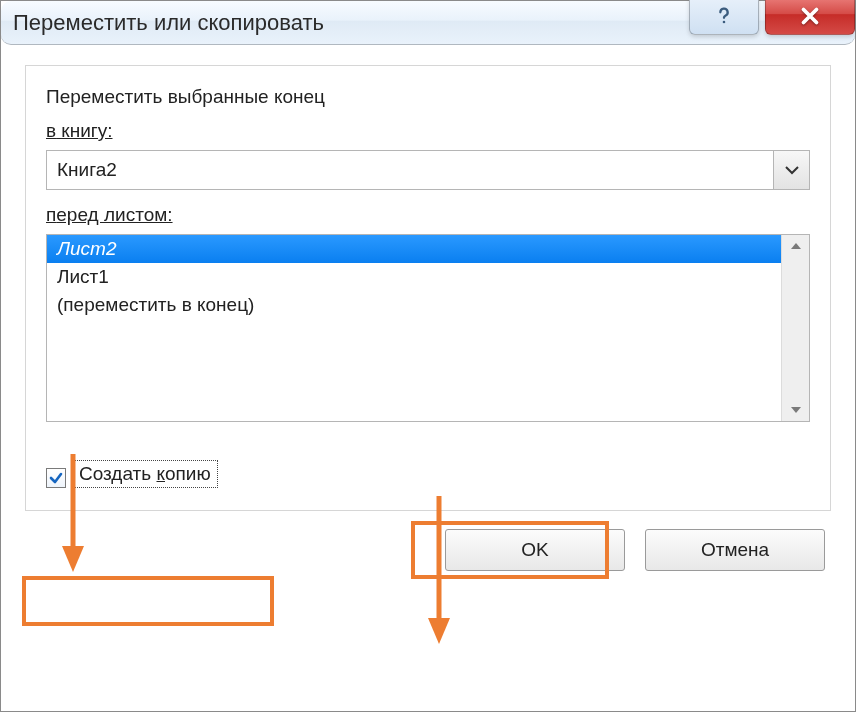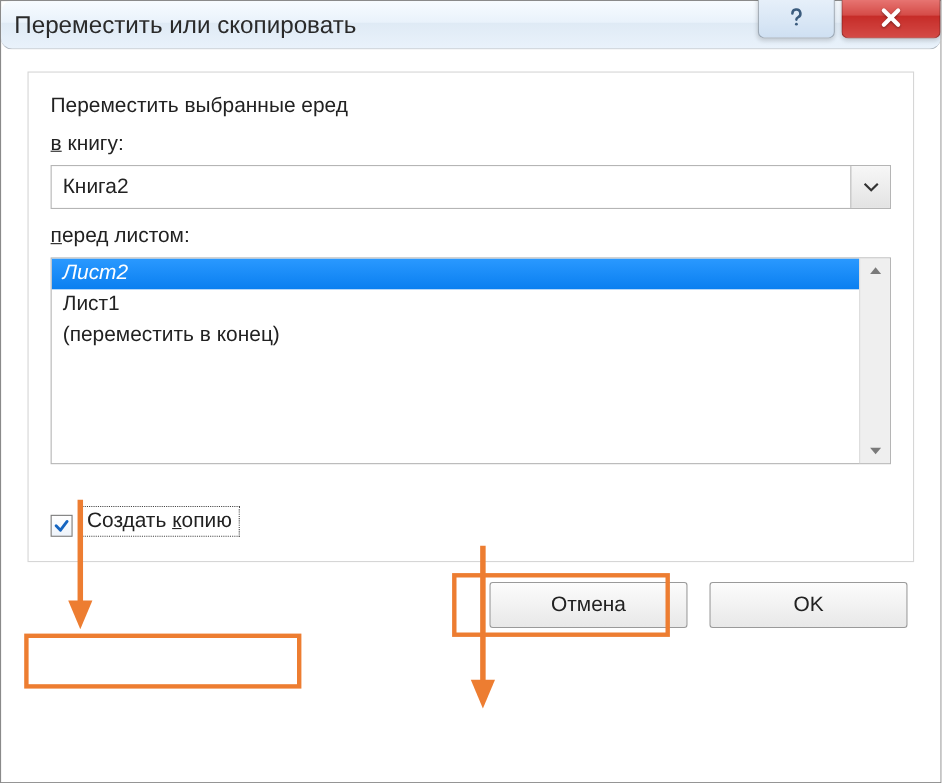--- a/index.html
+++ b/index.html
@@ -65,21 +65,21 @@
   .content-outer {
     padding: 20px 24px 24px 24px;
   }
   .content-inner {
     border: 1px solid #d6d6d6;
     padding: 20px 20px 18px 20px;
     position: relative;
     background: #fff;
   }
 
-  .label { margin-bottom: 8px; }
+  .label { margin-bottom: 8px; text-decoration: underline; }
   .instruction { margin-bottom: 12px; }
 
   .underline-accel { text-decoration: underline; }
 
   .dropdown {
     width: 100%;
     height: 40px;
     border: 1px solid #b5b5b5;
     display: flex;
     align-items: center;
@@ -209,21 +209,21 @@
         <svg viewBox="0 0 24 24" width="26" height="26">
             <path stroke="#fff" stroke-width="3.5" stroke-linecap="round" d="M6 6 L18 18 M18 6 L6 18"></path>
           </svg>
       </div>
     </div>
   </div>
 
   <div class="content-outer">
     <div class="content-inner">
 
-      <div class="instruction">Переместить выбранные еред</div>
+      <div class="instruction">Переместить выбранные конец</div>
 
       <div class="label">
         <span class="underline-accel">в</span><span> книгу:</span>
       </div>
 
       <div class="dropdown">
         <div class="dd-text">Книга2</div>
         <div class="dd-btn">
           <svg viewBox="0 0 14 10">
               <path d="M1 2 L7 8 L13 2" fill="none" stroke="#333" stroke-width="2"></path>
@@ -274,18 +274,18 @@
       <div class="arrow" style="left:398px; top:430px;">
         <svg width="30" height="150">
             <line x1="15" y1="0" x2="15" y2="126" stroke="#ed7d31" stroke-width="5"></line>
             <path d="M4 122 L15 148 L26 122 Z" fill="#ed7d31"></path>
           </svg>
       </div>
 
     </div>
 
     <div class="button-row" style="position:relative;">
+      <div class="btn">OK</div>
       <div class="btn">Отмена</div>
-      <div class="btn">OK</div>
       <div class="hl-box" style="left:386px; top:-8px; width:198px; height:58px;"></div>
     </div>
   </div>
 </div>
 
 </body></html>

